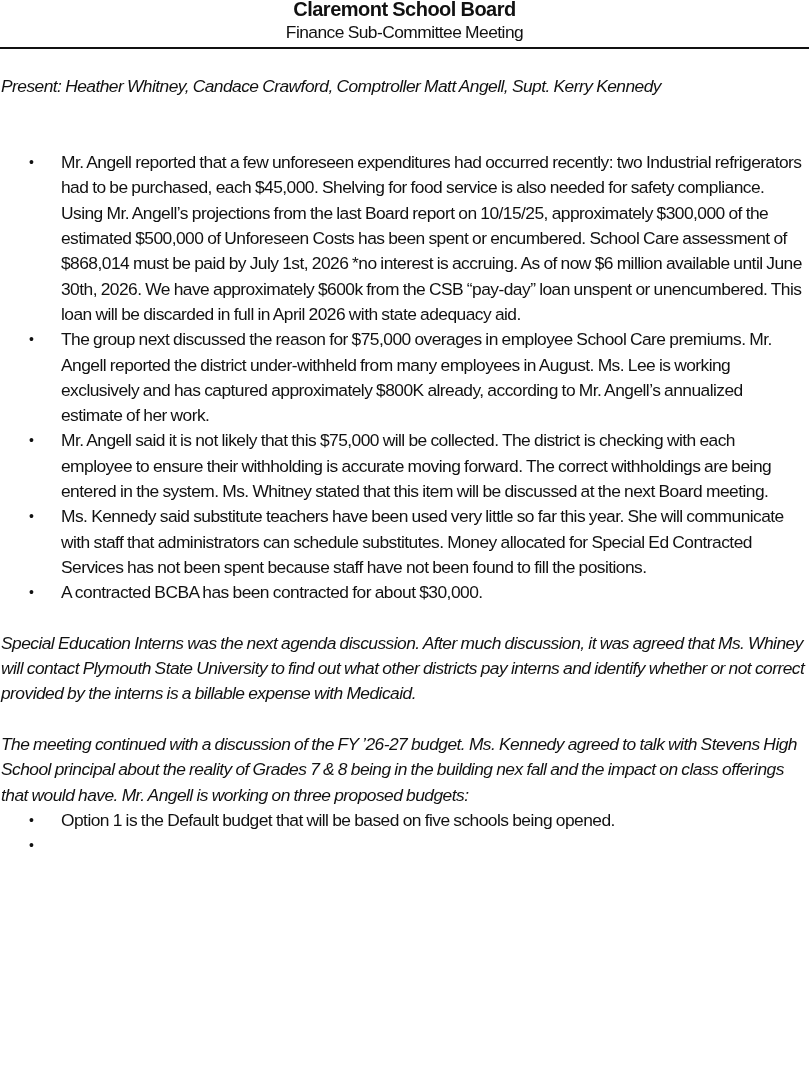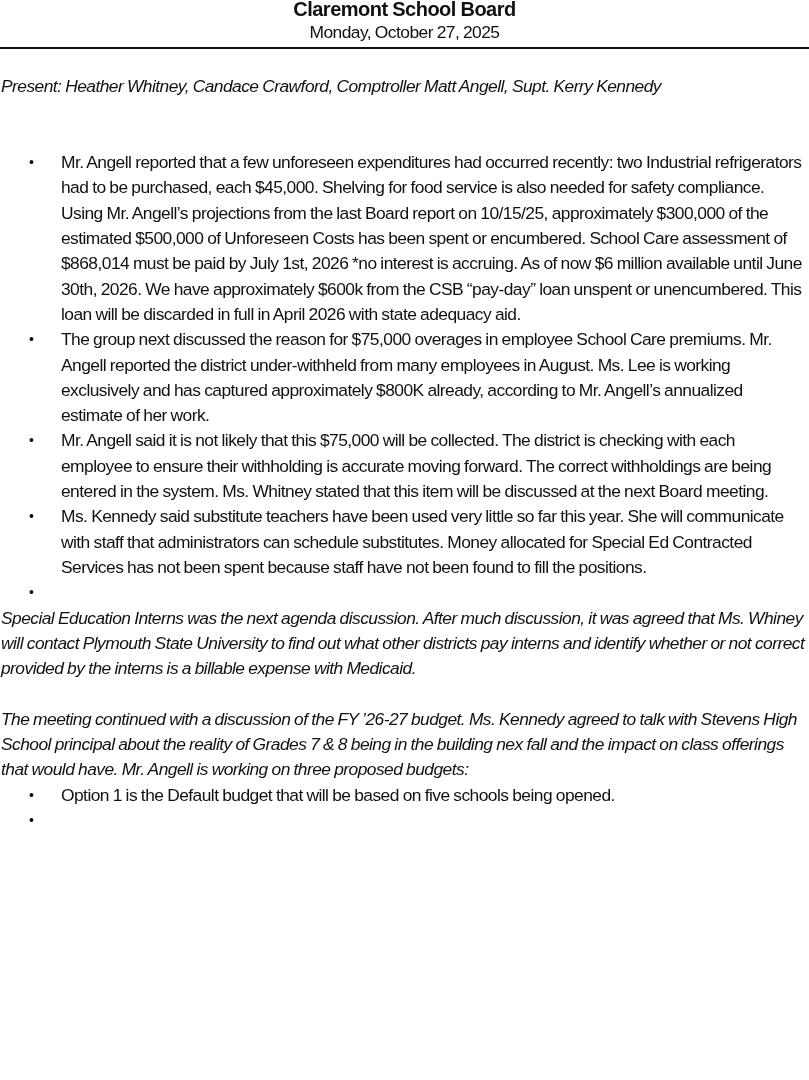--- a/index.html
+++ b/index.html
@@ -23,21 +23,21 @@
     li .bullet {
       position: absolute; left: 29px; top: 0; font-size: 14px; line-height: 25.3px;
     }
   </style>
 </head>
 <body>
 
 <div class="doc">
   <div class="hdr">
     <div class="title">Claremont School Board</div>
-    <div class="sub">Monday, October 27, 2025</div>
+    <div class="sub">Finance Sub-Committee Meeting</div>
   </div>
   <hr class="rule">
 
   <div class="gap"></div>
   <p>Present:  Heather Whitney, Candace Crawford, Comptroller Matt Angell, Supt. Kerry Kennedy</p>
   <div class="gap"></div>
   <div class="gap"></div>
 
   <ul>
     <li>
@@ -51,20 +51,21 @@
     <li>
       <span class="bullet">•</span>
       <span>Mr. Angell said it is not likely that this $75,000 will be collected. The district is checking with each employee to ensure their withholding is accurate moving forward. The correct withholdings are being entered in the system. Ms. Whitney stated that this item will be discussed at the next Board meeting.</span>
     </li>
     <li>
       <span class="bullet">•</span>
       <span>Ms. Kennedy said substitute teachers have been used very little so far this year.  She will communicate with staff that administrators can schedule substitutes. Money allocated for Special Ed Contracted Services has not been spent because staff have not been found to fill the positions.</span>
     </li>
     <li>
       <span class="bullet">•</span>
+      <span>A contracted BCBA has been contracted for about $30,000.</span>
     </li>
   </ul>
 
   <div class="gap"></div>
   <p>Special Education Interns was the next agenda discussion.  After much discussion, it was agreed that Ms. Whiney will contact Plymouth State University to find out what other districts pay interns and identify whether or not correct provided by the interns is a billable expense with Medicaid.</p>
   <div class="gap"></div>
   <p>The meeting continued with a discussion of the FY ’26-27 budget.  Ms. Kennedy agreed to talk with Stevens High School principal about the reality of Grades 7 &amp; 8 being in the building nex fall and the impact on class offerings that would have.  Mr. Angell is working on three proposed budgets:</p>
 
   <ul>
     <li>

